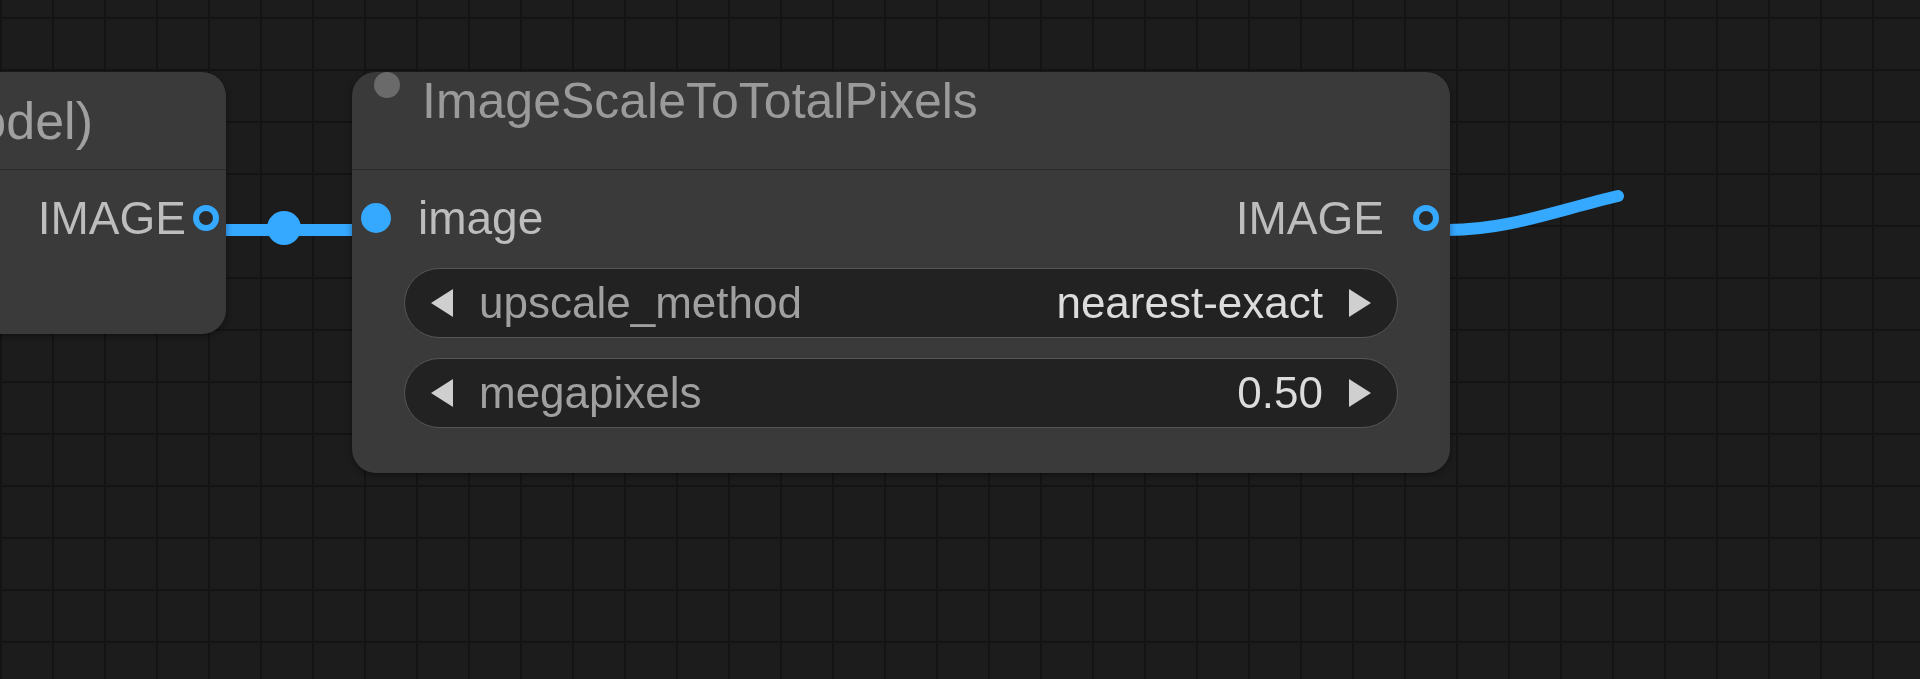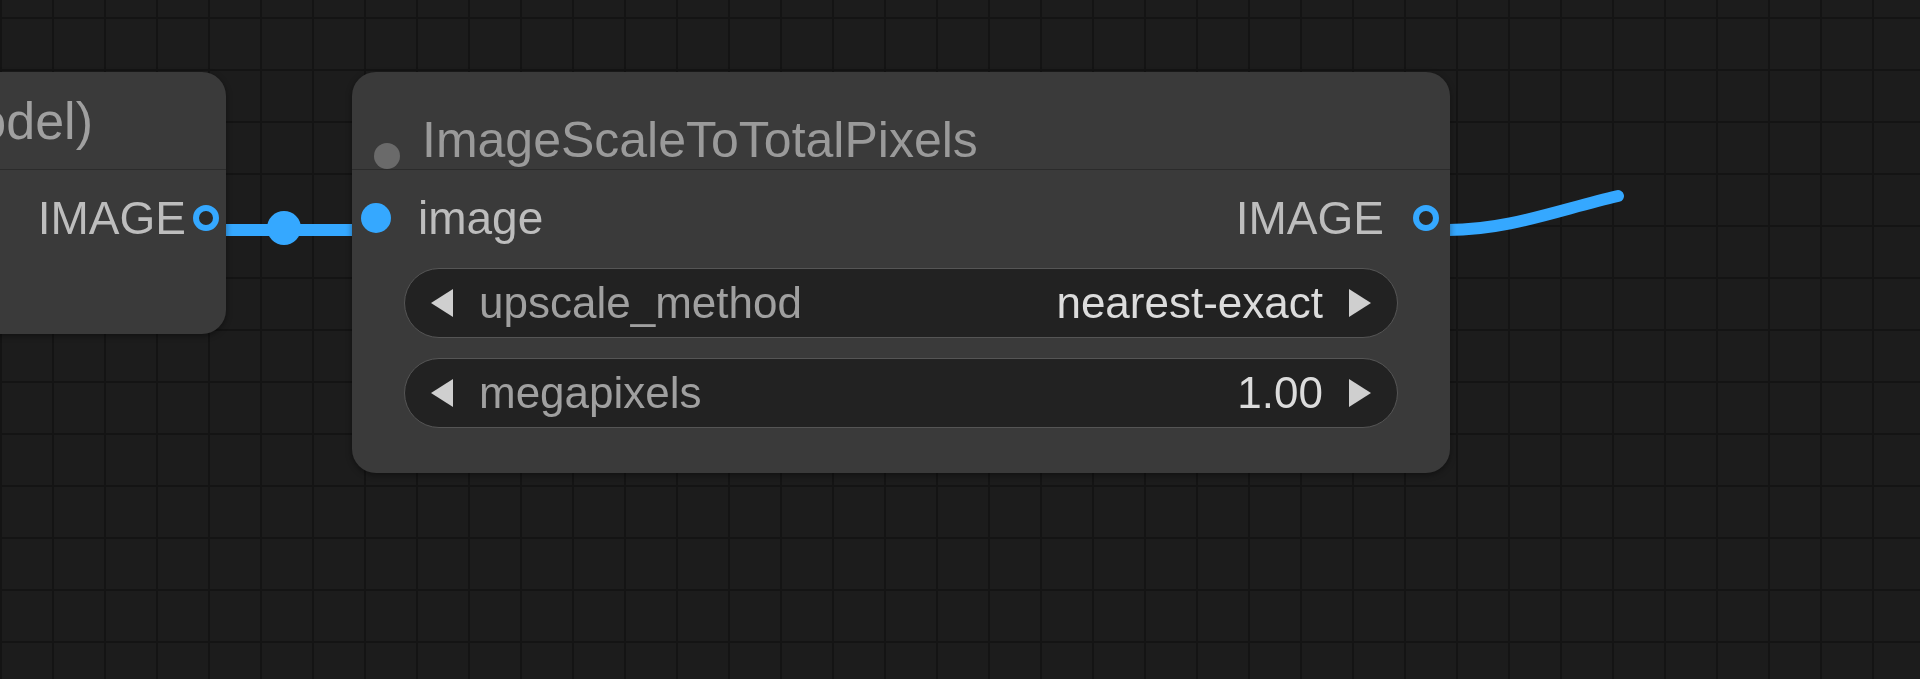--- a/index.html
+++ b/index.html
@@ -82,21 +82,21 @@
   .node-main {
     left: 352px;
     top: 72px;
     width: 1098px;
     height: 401px;
   }
   .node-main .header {
     height: 98px;
     border-bottom: 1px solid #2b2b2b;
     display: flex;
-    align-items: flex-end;
+    align-items: flex-start;
     padding: 0 22px;
     gap: 22px;
   }
   .node-dot {
     width: 26px;
     height: 26px;
     background: #6a6a6a;
     border-radius: 50%;
     flex-shrink: 0;
   }
@@ -237,17 +237,17 @@
     <div class="widget">
       <div class="arrow arrow-left"></div>
       <span class="wlabel">upscale_method</span>
       <span class="wvalue">nearest-exact</span>
       <div class="arrow arrow-right"></div>
     </div>
 
     <div class="widget">
       <div class="arrow arrow-left"></div>
       <span class="wlabel">megapixels</span>
-      <span class="wvalue">1.00</span>
+      <span class="wvalue">0.50</span>
       <div class="arrow arrow-right"></div>
     </div>
   </div>
 </div>
 
 </body></html>

